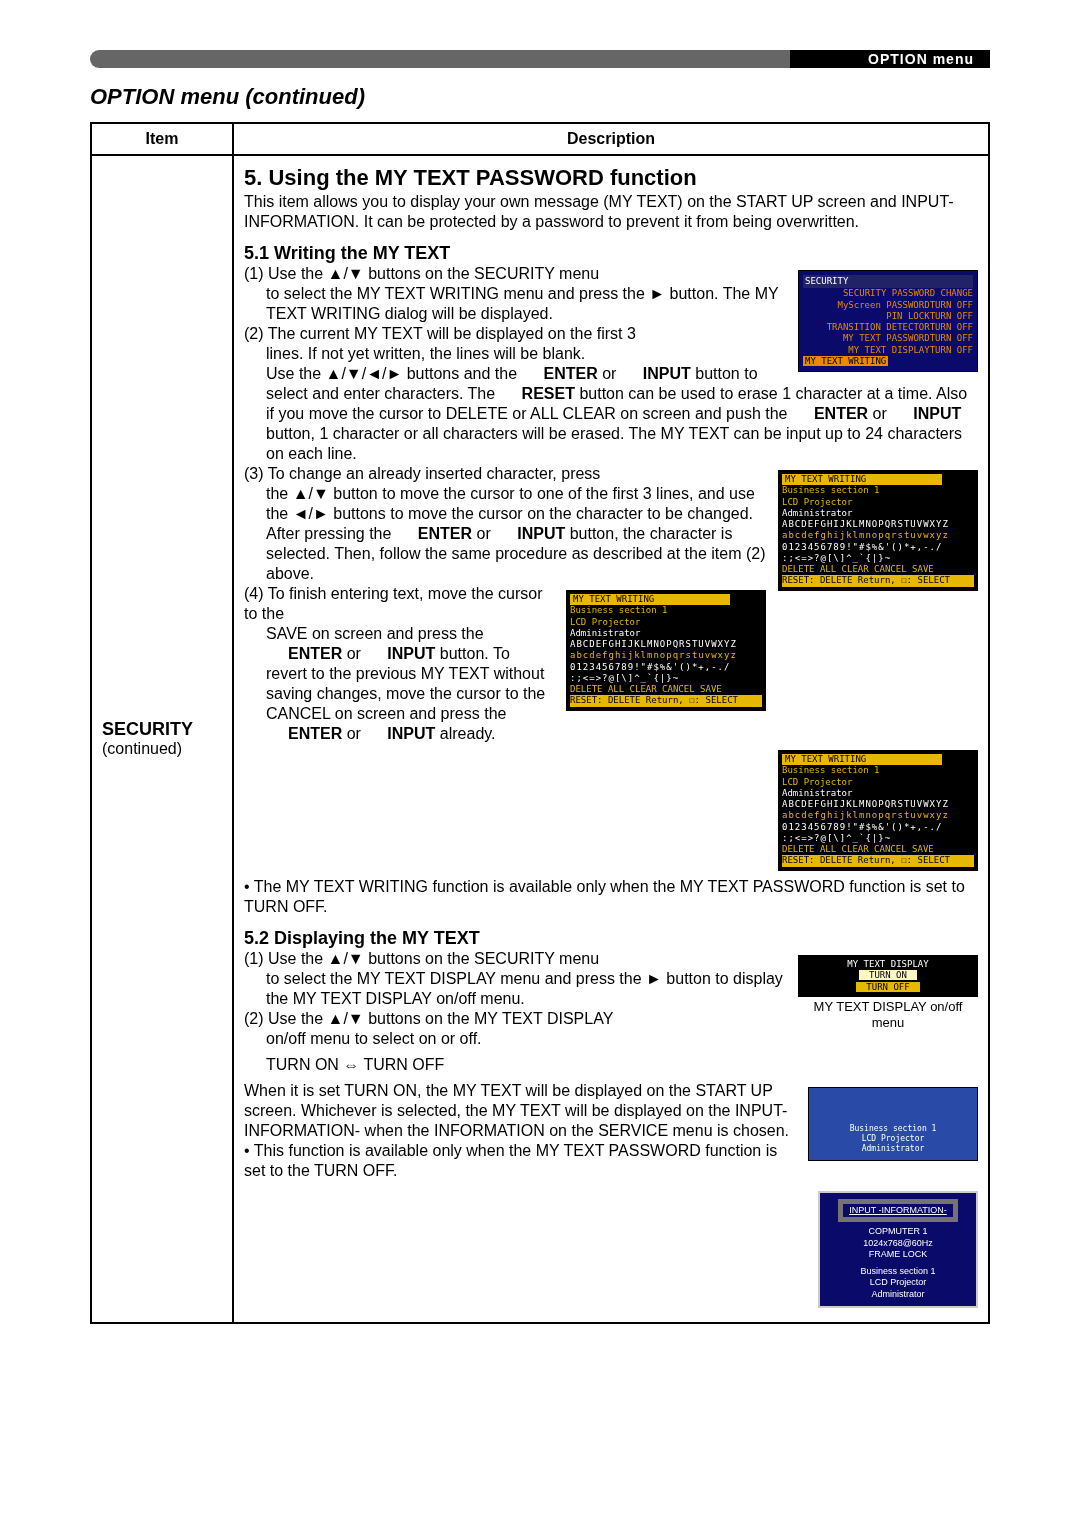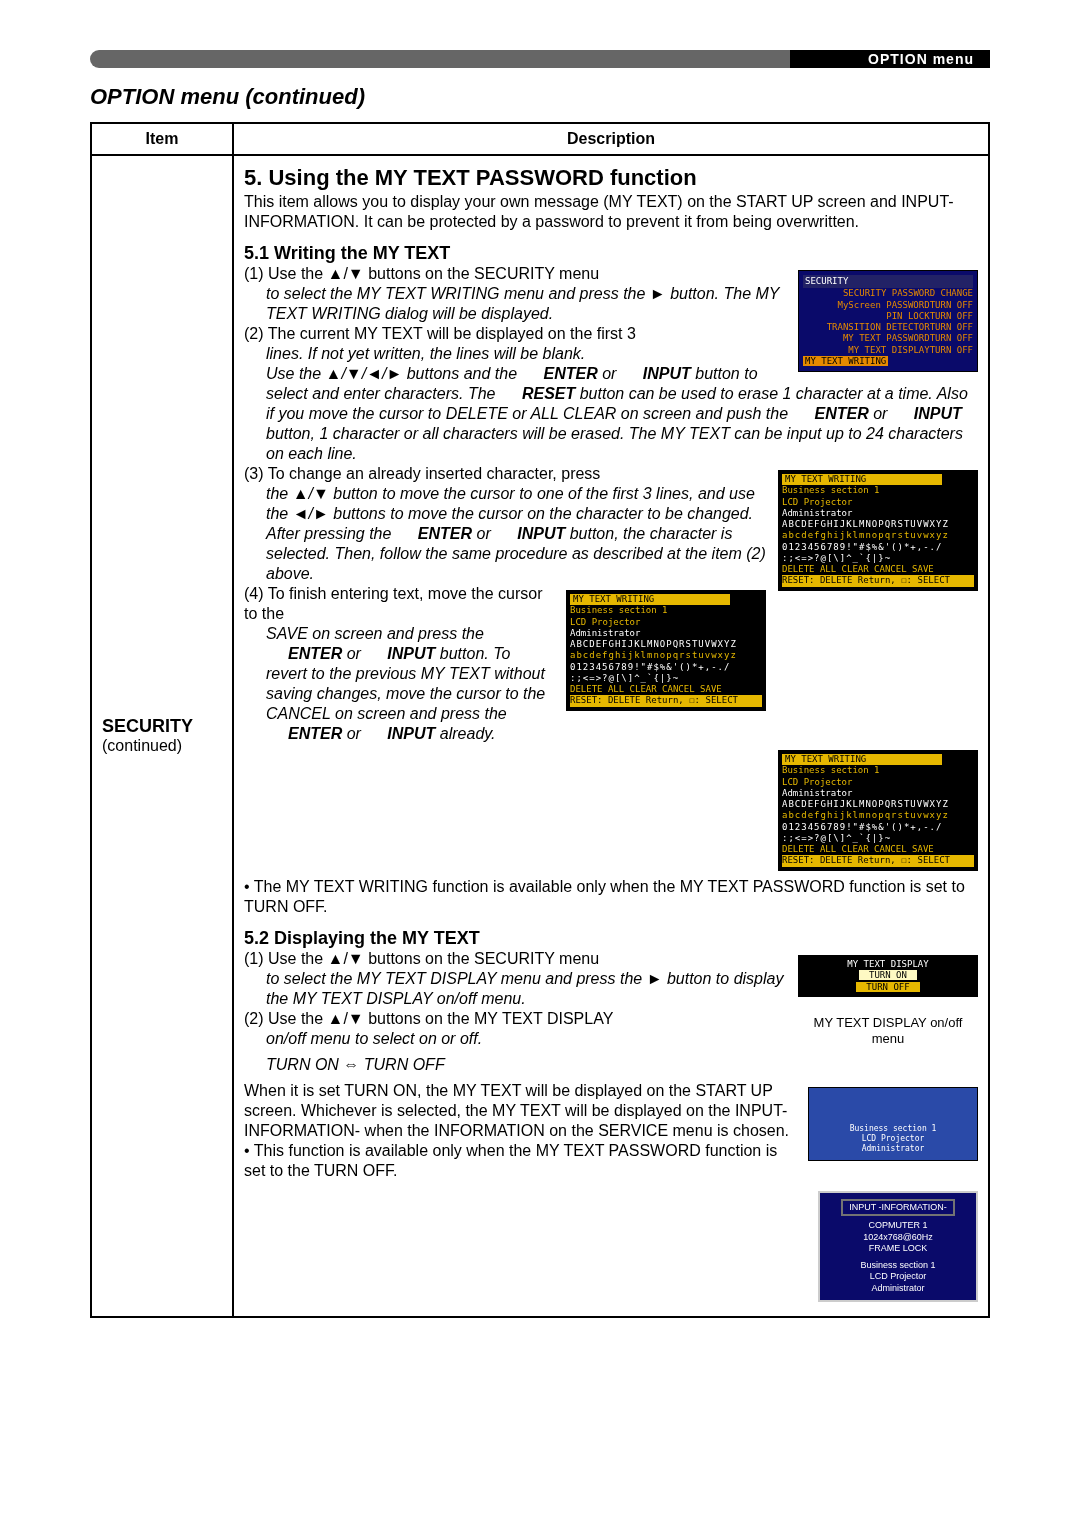--- a/index.html
+++ b/index.html
@@ -86,21 +86,20 @@
     display: block;
   }
   .body-text {
     font-size: 16px;
     line-height: 1.25;
     border-radius: 17px;
   }
   .indent {
     padding-left: 22px;
     display: block;
-    font-style: italic;
   }
   .float-img {
     float: right;
     margin: 6px 0 6px 12px;
   }
   .img-box {
     background: #0a0a6a;
     border: 1px solid #000;
     color: #fff;
     font-size: 9px;
@@ -112,31 +111,31 @@
   }
   .img-box .row { display:flex; justify-content:flex-end; }
   .img-box .orange { color:#e68a00; }
   .img-box .hl { background:#e68a00; color:#000; padding:0 2px; }
   .img-box2 {
     background:#000; border:1px solid #000; font-size:9px; color:#fff;
     font-family: monospace; padding:3px;
   }
   .img-box2 .ybar { background:#e6b800; color:#000; padding:0 3px; display:inline-block; width:80%; }
   .caption {
-    text-align:center; font-size:13px; margin-top:18px;
+    text-align:center; font-size:13px; margin-top:2px;
   }
   .blue-start {
     background:#2a4aa8; color:#fff; font-size:8px; font-family:monospace;
     padding:6px; text-align:center; border:1px solid #000;
   }
   .info-box {
     background:#0a0a6a; color:#fff; font-size:9px; text-align:center;
     border:2px solid #ccc; padding:6px; font-family:sans-serif;
   }
-  .info-box .hdr2 { border:2px solid #737373; display:inline-block; padding:1px 6px; margin-bottom:4px; }
+  .info-box .hdr2 { border:5px solid #737373; display:inline-block; padding:1px 6px; margin-bottom:4px;text-decoration:underline; }
   .footer {
     margin-top: 8px;
     font-size:16px;
     display:flex;
     justify-content:space-between;
   }
   .clearfix::after { content:""; display:block; clear:both; }
   b { font-weight: bold; padding-left: 22px; }
 </style>
 </head>

